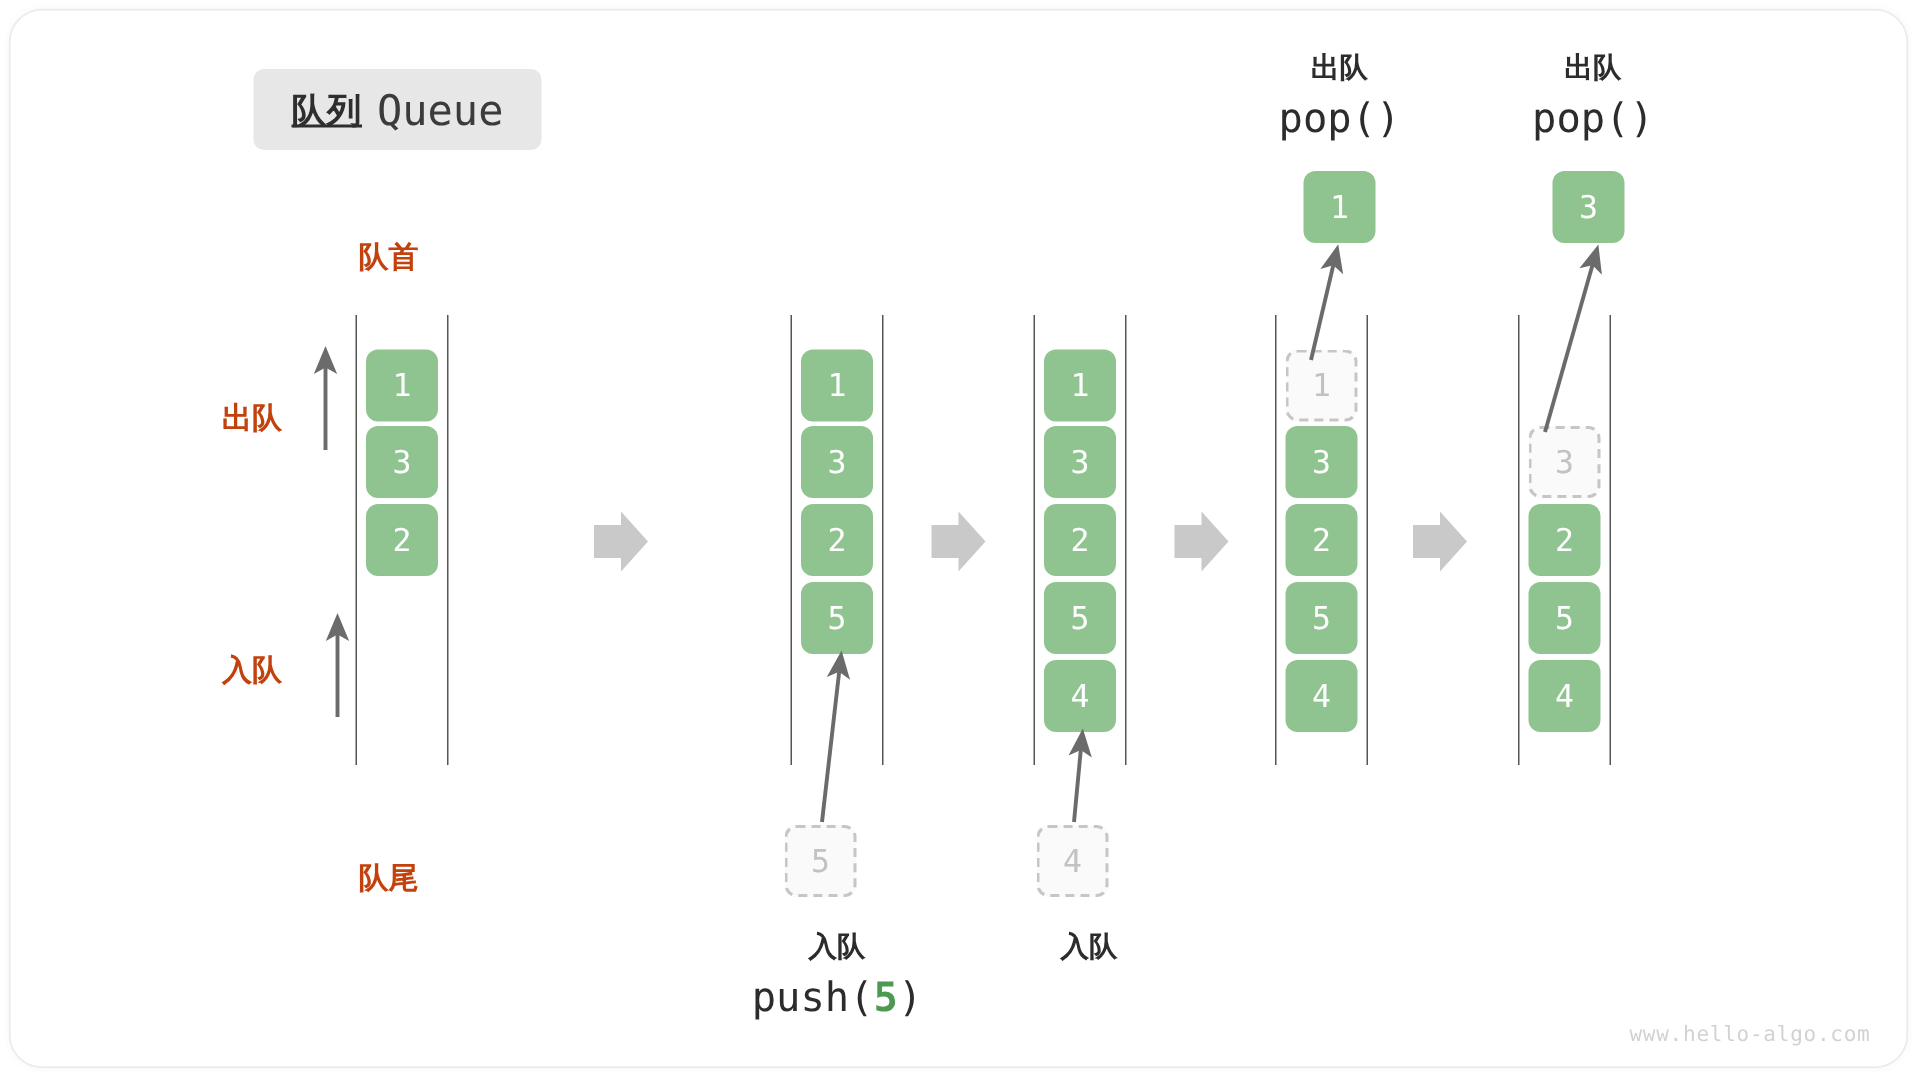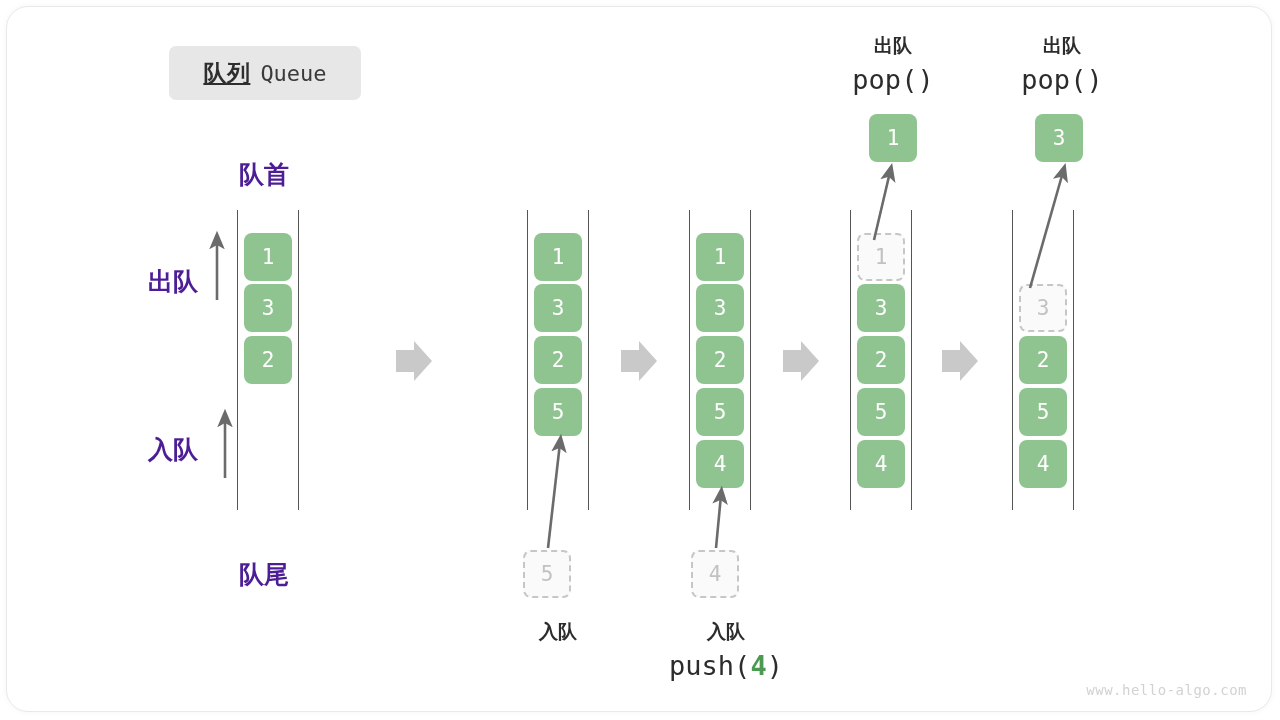--- a/index.html
+++ b/index.html
@@ -47,29 +47,29 @@
   }
   #title-badge .cn {
     font-size: 23px;
     font-weight: bold;
     color: #2e2e2e;
     letter-spacing: 0.5px;
     text-decoration: underline;
   }
   #title-badge .en {
     font-family: "DejaVu Sans Mono", "Liberation Mono", monospace;
-    font-size: 22px;
+    font-size: 28px;
     color: #3b3b3b;
   }
   
   .cn-bold {
     position: absolute;
-    font-size: 25px;
+    font-size: 20px;
     font-weight: bold;
-    color: #4c1d95;
+    color: #c2410c;
     white-space: nowrap;
   }
   
   .column {
     position: absolute;
     top: 210px;
     width: 62px;
     height: 300px;
   }
   .rail {
@@ -174,21 +174,21 @@
 
 <div id="stage">
   <div id="card"></div>
 
   <div id="title-badge">
     <span class="cn">队列</span>
     <span class="en">Queue</span>
   </div>
 
   <div class="cn-bold" style="left:239px; top:158px;">队首</div>
-  <div class="cn-bold" style="left:239px; top:558px;">队尾</div>
+  <div class="cn-bold" style="left:239px; top:572px;">队尾</div>
   <div class="cn-bold" style="left:148px; top:265px;">出队</div>
   <div class="cn-bold" style="left:148px; top:433px;">入队</div>
 
   <div class="column" style="left:237px;">
     <div class="rail left"></div>
     <div class="rail right"></div>
     <div class="cell filled" style="top:23px;">1</div>
     <div class="cell filled" style="top:74px;">3</div>
     <div class="cell filled" style="top:126px;">2</div>
   </div>
@@ -197,35 +197,35 @@
     <div class="rail left"></div>
     <div class="rail right"></div>
     <div class="cell filled" style="top:23px;">1</div>
     <div class="cell filled" style="top:74px;">3</div>
     <div class="cell filled" style="top:126px;">2</div>
     <div class="cell filled" style="top:178px;">5</div>
   </div>
   <div class="float-cell ghost" style="left:523px; top:550px;">5</div>
   <div class="op-caption" style="left:478px; top:618px;">
     <span class="op-cn">入队</span>
+    <span class="op-code"><span>push(</span><span class="num">5</span><span>)</span></span>
   </div>
 
   <div class="column" style="left:689px;">
     <div class="rail left"></div>
     <div class="rail right"></div>
     <div class="cell filled" style="top:23px;">1</div>
     <div class="cell filled" style="top:74px;">3</div>
     <div class="cell filled" style="top:126px;">2</div>
     <div class="cell filled" style="top:178px;">5</div>
     <div class="cell filled" style="top:230px;">4</div>
   </div>
   <div class="float-cell ghost" style="left:691px; top:550px;">4</div>
   <div class="op-caption" style="left:646px; top:618px;">
     <span class="op-cn">入队</span>
-    <span class="op-code"><span>push(</span><span class="num">4</span><span>)</span></span>
   </div>
 
   <div class="column" style="left:850px;">
     <div class="rail left"></div>
     <div class="rail right"></div>
     <div class="cell ghost" style="top:23px;">1</div>
     <div class="cell filled" style="top:74px;">3</div>
     <div class="cell filled" style="top:126px;">2</div>
     <div class="cell filled" style="top:178px;">5</div>
     <div class="cell filled" style="top:230px;">4</div>

